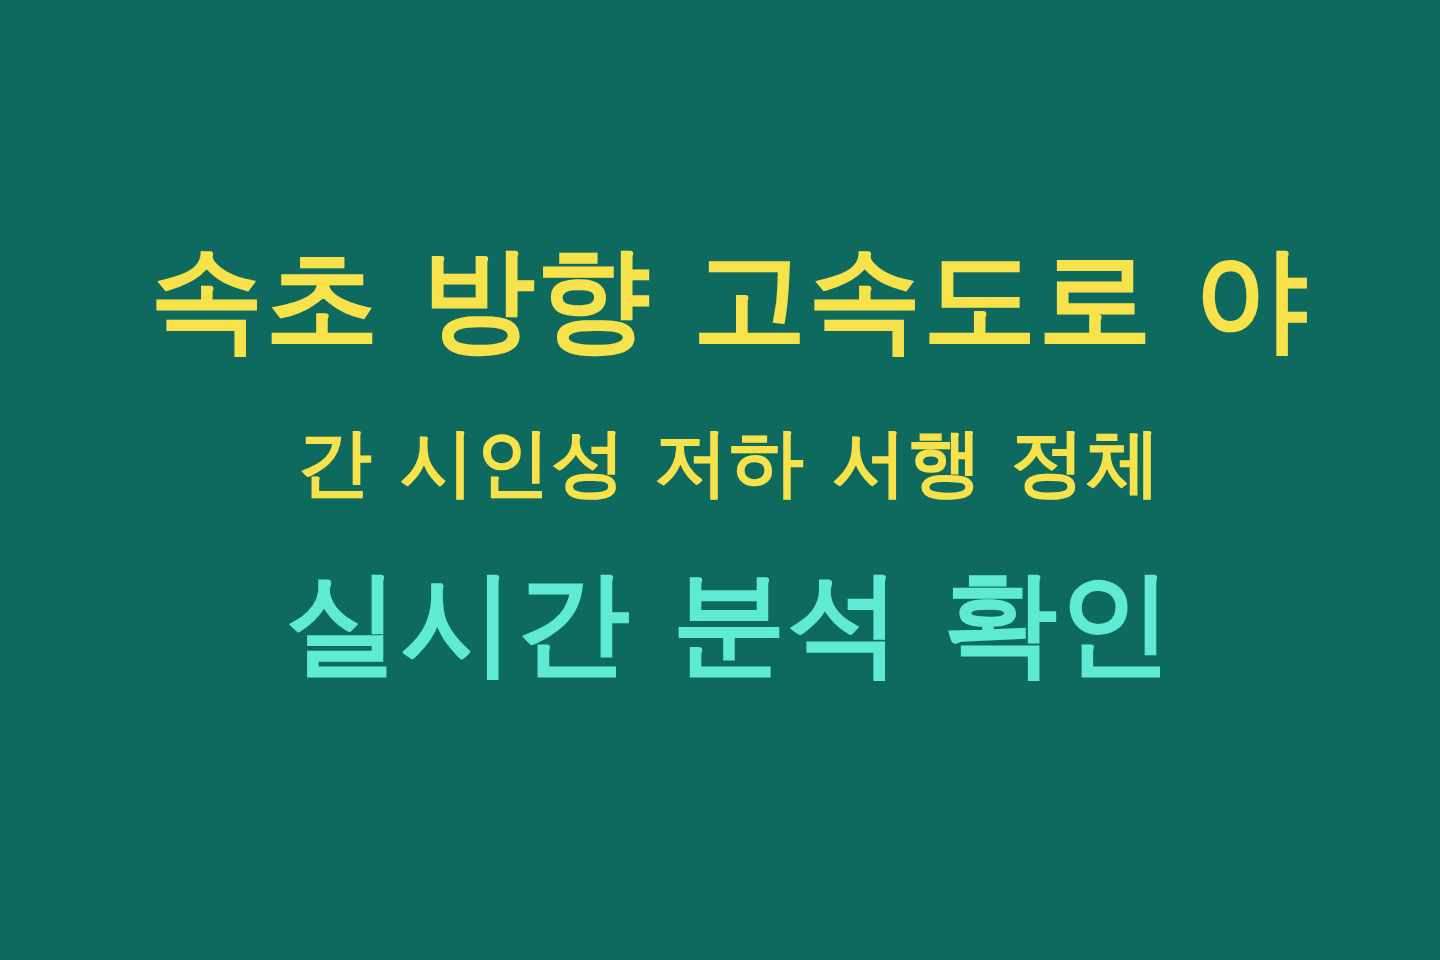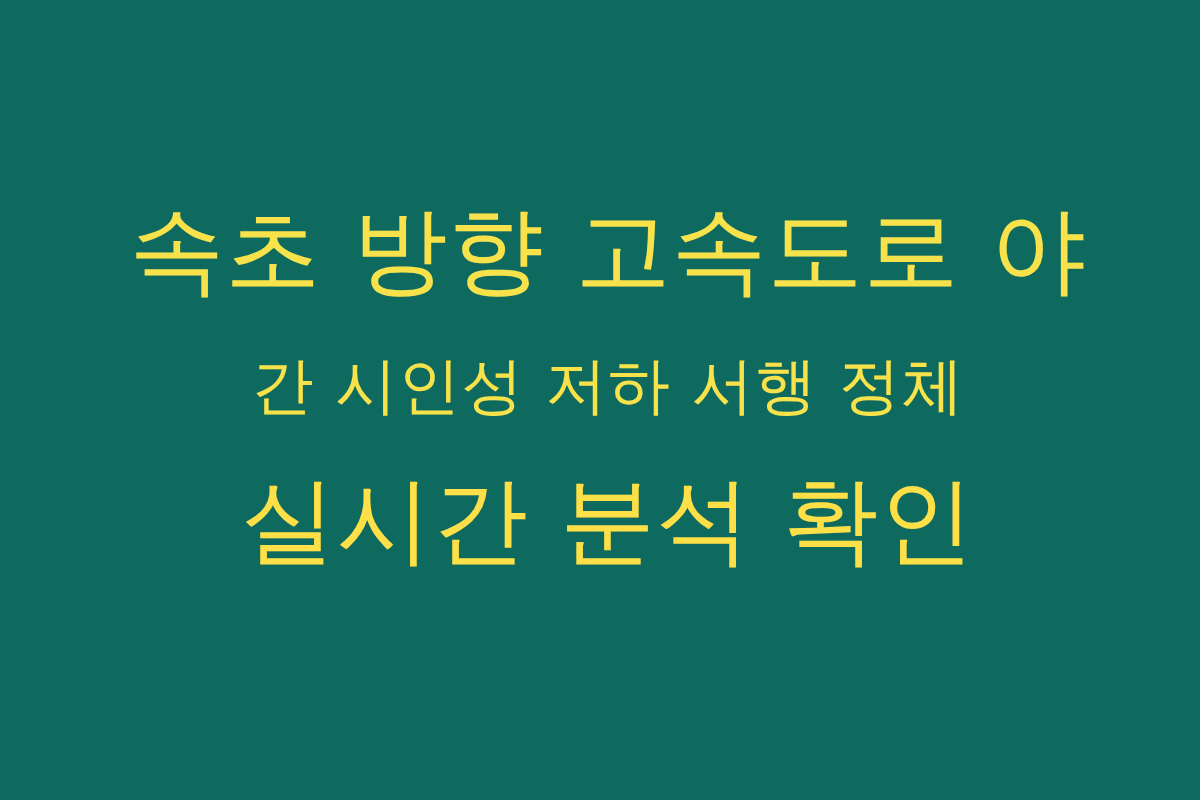--- a/index.html
+++ b/index.html
@@ -35,21 +35,21 @@
     padding: 0 16px;
     box-sizing: border-box;
     text-align: center;
     transform: translateY(-15px);
   }
 
   .headline-line {
     display: block;
     color: #f8e24c;
     font-family: "DejaVu Sans", "Liberation Sans", sans-serif;
-    font-weight: 400;
+    font-weight: 700;
     font-size: 95px;
     line-height: 135px;
     letter-spacing: 1px;
     white-space: nowrap;
     text-rendering: optimizeLegibility;
     margin-left: 16px;
     -webkit-font-smoothing: antialiased;
   }
 
   
@@ -61,16 +61,16 @@
 <body style="background-color: rgb(14, 106, 94);">
 
 <div class="poster" style="background-color: rgb(14, 106, 94);">
 
   <div class="headline-block" style="text-align: center;">
 
     <span class="headline-line line-1" style="color: rgb(248, 226, 76);">속초 방향 고속도로 야</span>
 
     <span class="headline-line line-2" style="color: rgb(248, 226, 76); font-size: 62px;">간 시인성 저하 서행 정체</span>
 
-    <span class="headline-line line-3" style="color: #fde047;">실시간 분석 확인</span>
+    <span class="headline-line line-3" style="color: #5eead4;">실시간 분석 확인</span>
 
   </div>
 </div>
 
 </body></html>

